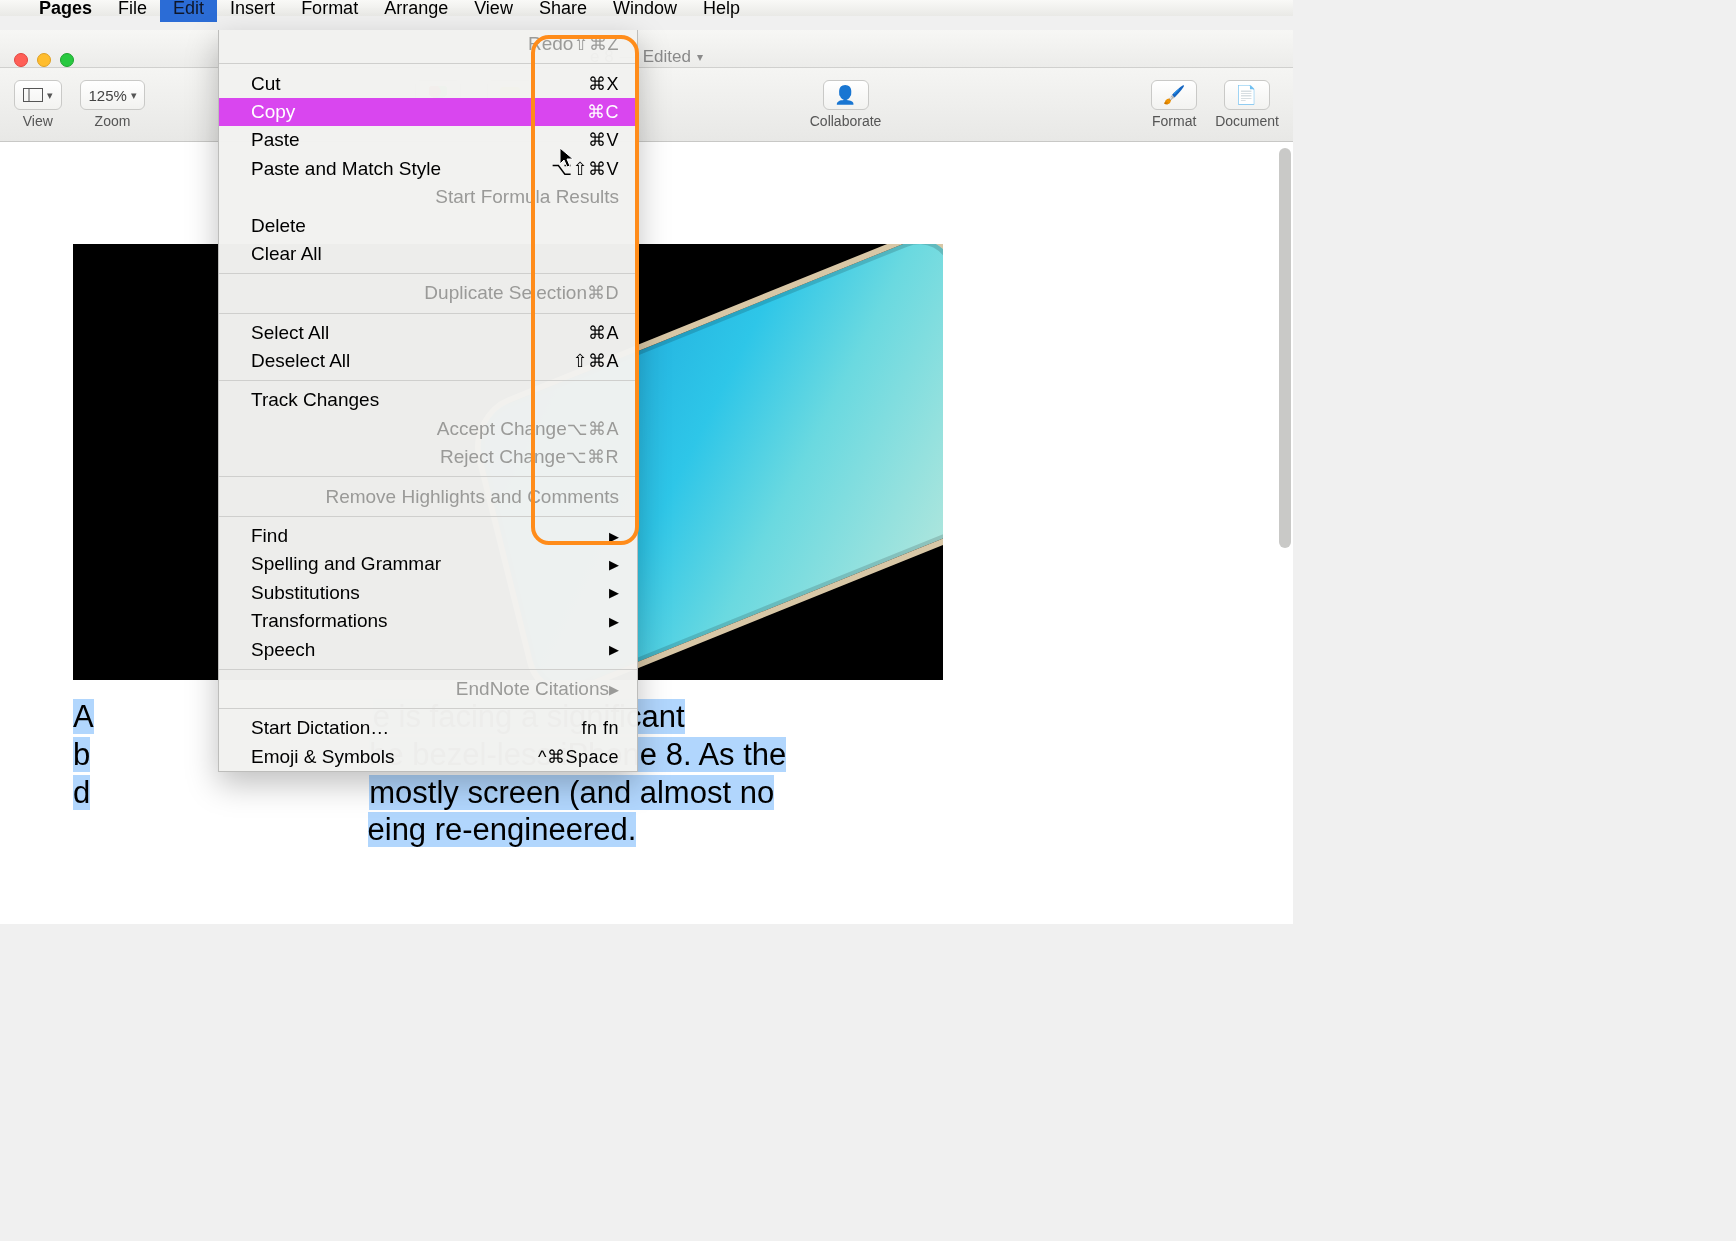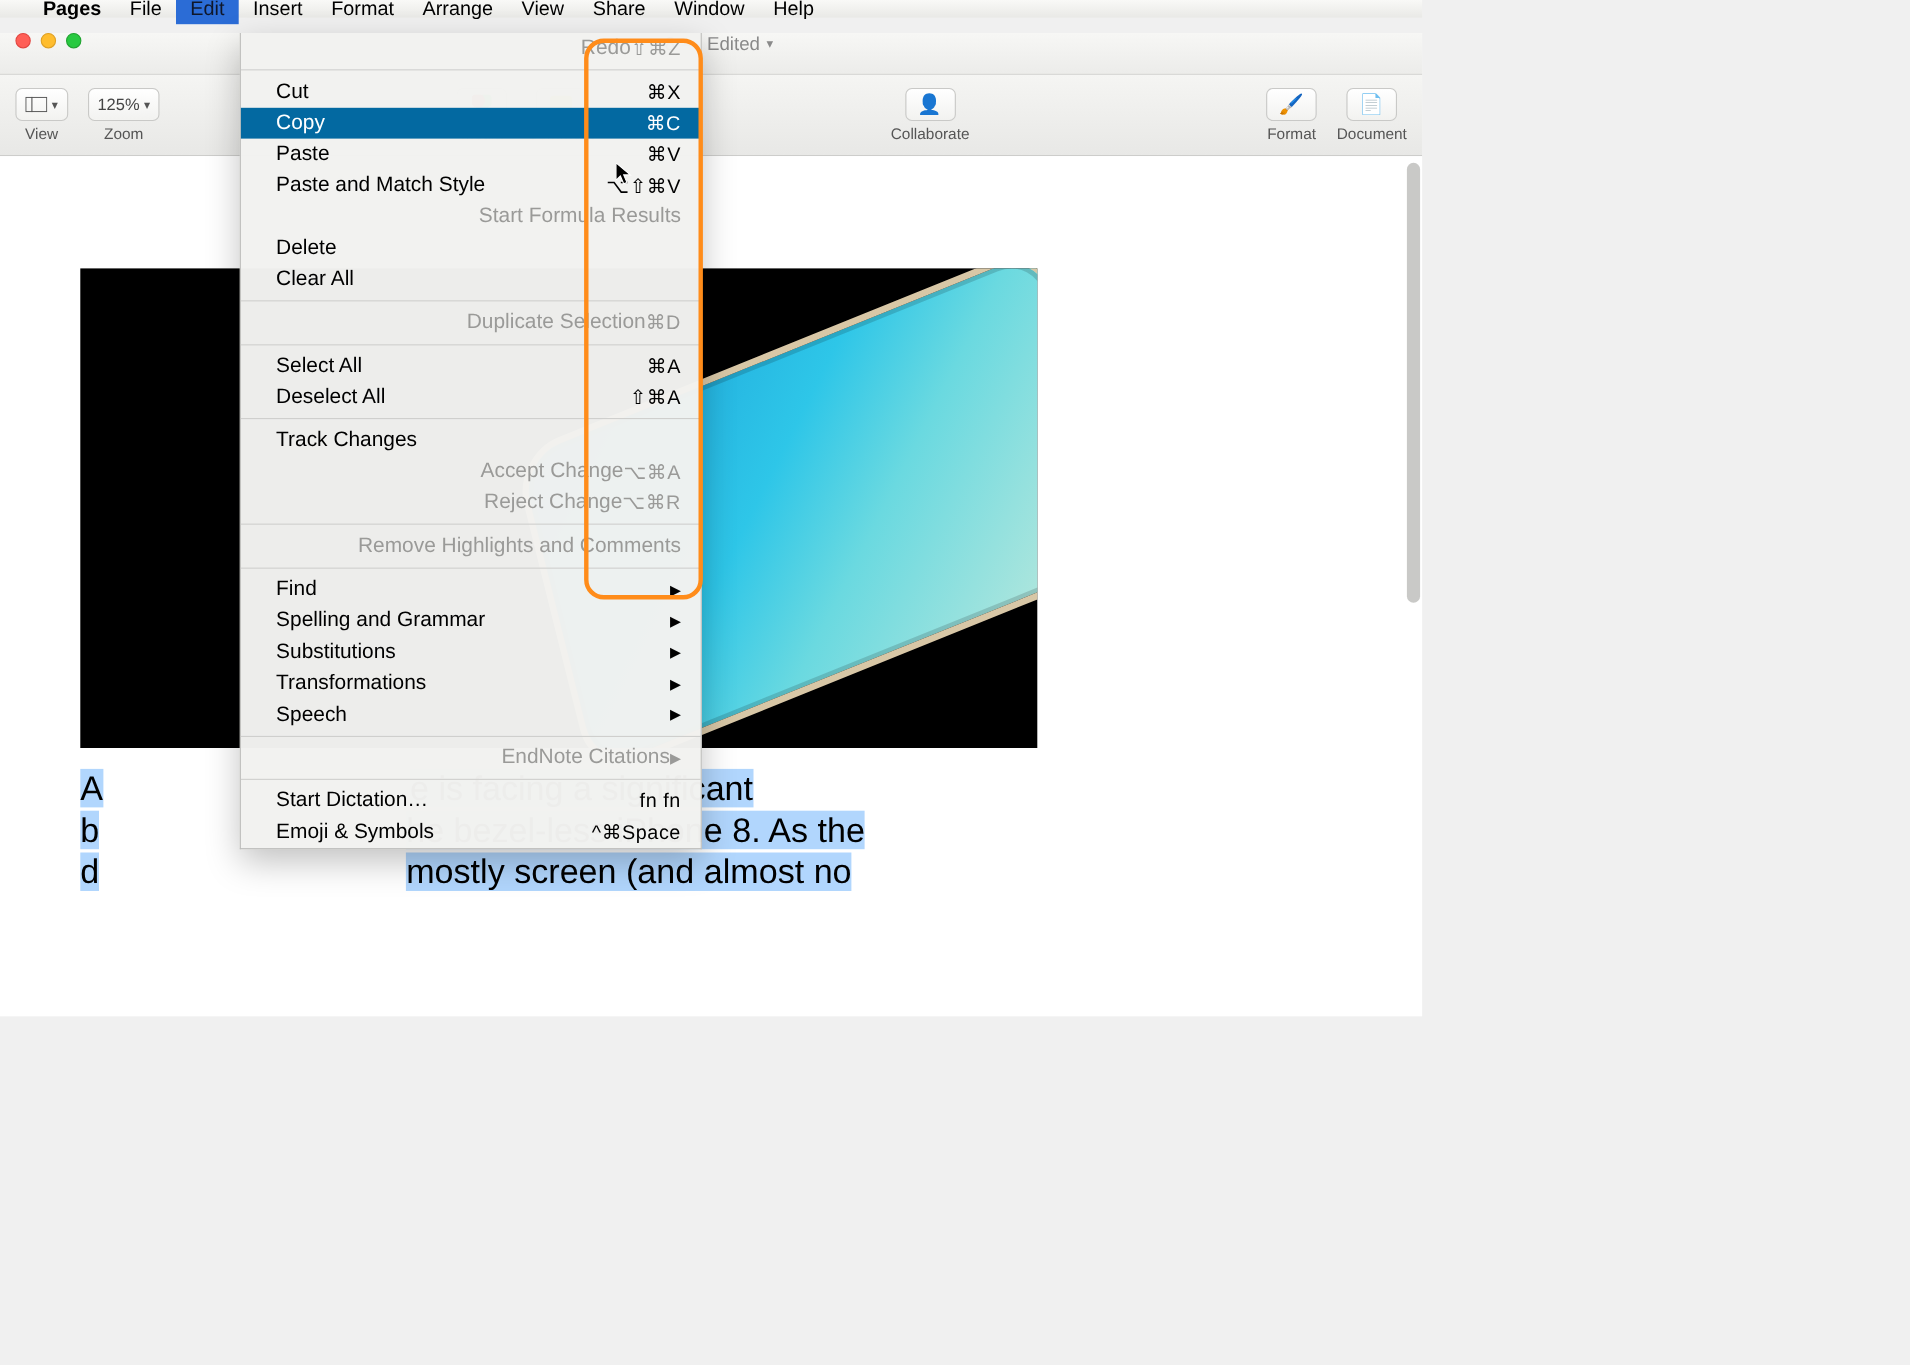--- a/index.html
+++ b/index.html
@@ -45,21 +45,21 @@
     bottom: 0;
     background: #fff;
     display: flex;
     flex-direction: column;
   }
   .titlebar {
     height: 38px;
     background: linear-gradient(#f7f7f5, #ececea);
     border-bottom: 1px solid #d0d0ce;
     display: flex;
-    align-items: flex-start;
+    align-items: flex-end;
     position: relative;
   }
   .traffic {
     display: flex;
     gap: 9px;
     padding-left: 14px;
   }
   .traffic span {
     width: 14px; height: 14px; border-radius: 50%;
     display: inline-block;
@@ -191,21 +191,21 @@
     z-index: 50;
   }
   .dd-row {
     display:flex;
     align-items:center;
     height:28.4px;
     padding: 0 18px 0 32px;
     color:#000;
   }
   .dd-row.disabled { color:#9a9a98;text-align:right; }
-  .dd-row.highlight { background:#0369a1; color:#fff;gap:12px; }
+  .dd-row.highlight { background:#d946ef; color:#fff;gap:12px; }
   .dd-label { flex:1; white-space:nowrap; }
   .dd-short { font-size:18px; letter-spacing:0.5px; }
   .dd-sub { font-size:13px; color:#000; }
   .dd-row.disabled .dd-sub { color:#9a9a98; }
   .dd-sep {
     height:1px;
     background:#cfcfcd;
     margin: 5px 0;
   }
   
@@ -324,21 +324,21 @@
   <div class="doc-area">
     <div class="vscroll"></div>
     <div class="page">
       <div class="hero">
         <div class="phone"></div>
       </div>
       <div class="body-text">
         <span class="hl">A</span><span style="opacity:0">xxxxxxxxxxxxxxxxxx</span><span class="hl">e is facing a significant</span><br>
         <span class="hl">b</span><span style="opacity:0">xxxxxxxxxxxxxxxxxx</span><span class="hl">he bezel-less iPhone 8. As the</span><br>
         <span class="hl">d</span><span style="opacity:0">xxxxxxxxxxxxxxxxxx</span><span class="hl">mostly screen (and almost no</span><br>
-        <span style="opacity:0">xxxxxxxxxxxxxxxxxxx</span>
+        <span style="opacity:0">xxxxxxxxxxxxxxxxxxx</span><span class="hl">eing re-engineered.</span>
       </div>
     </div>
   </div>
 </div>
 
 <div class="dropdown" id="dropdown">
     <div class="dd-row disabled">
       <span class="dd-label">Redo</span>
       <span class="dd-short">⇧⌘Z</span>
     </div>

